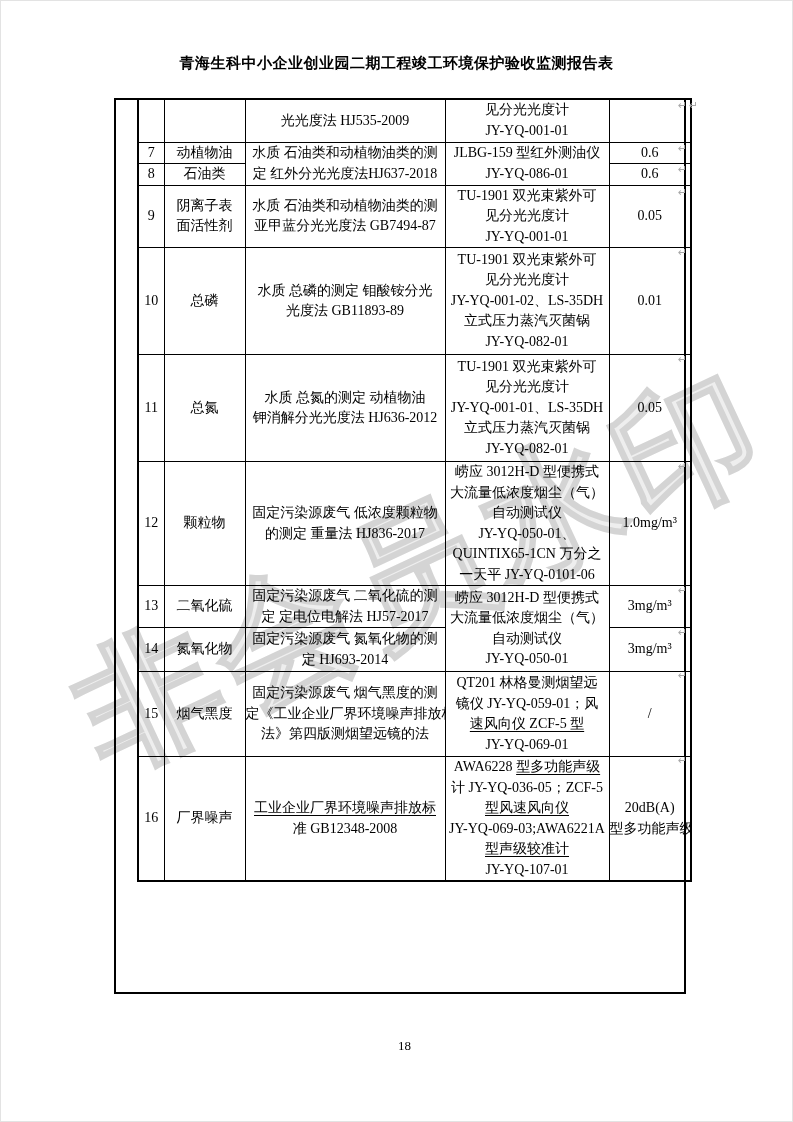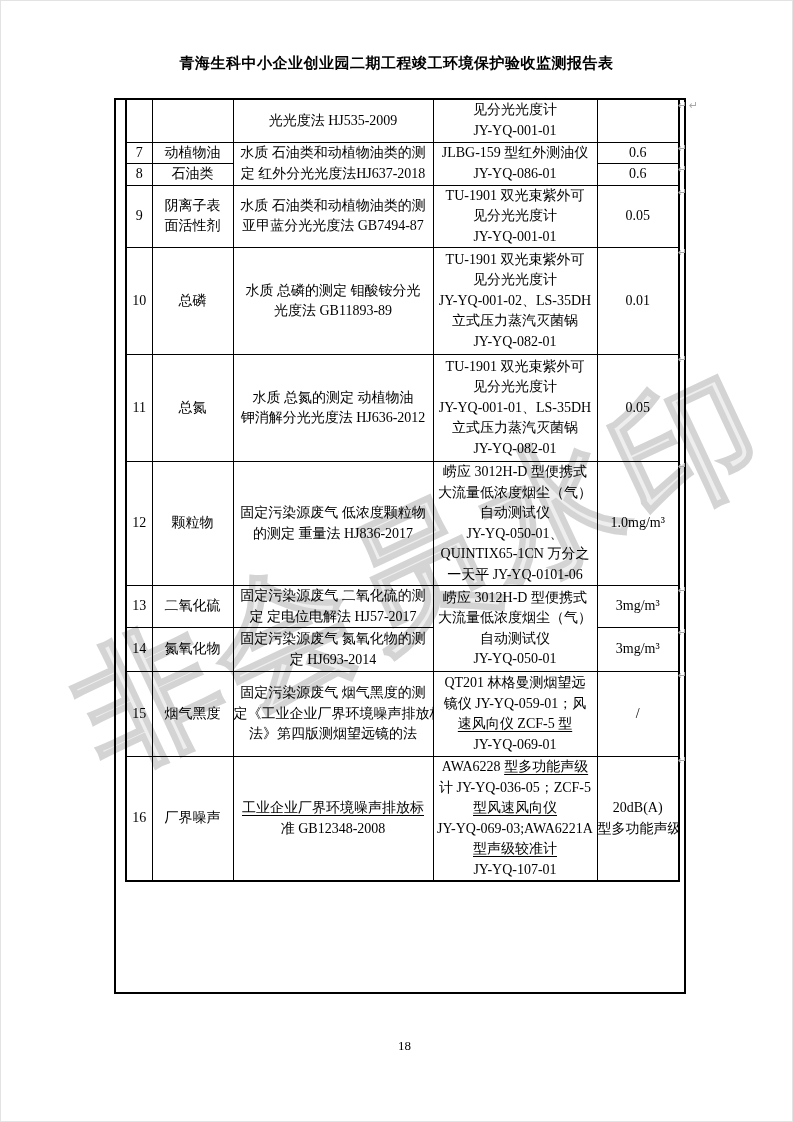--- a/index.html
+++ b/index.html
@@ -19,21 +19,21 @@
     font-family:"Liberation Sans","DejaVu Sans",sans-serif;
     color:#eeeeee;-webkit-text-stroke:2px #d4d4d4;
     letter-spacing:8px;transform:rotate(-25deg);white-space:nowrap;
     pointer-events:none;
   }
   .outer-frame{
     position:absolute;left:113px;top:97px;width:572px;height:896px;
     border:2px solid #000;box-sizing:border-box;background:transparent;
   }
   table.grid{
-    position:absolute;left:124px;top:97px;width:553px;
+    position:absolute;left:136px;top:97px;width:553px;
     border-collapse:collapse;table-layout:fixed;
     border:2px solid #000;background:transparent;
   }
   table.grid td{
     border:1px solid #000;text-align:center;vertical-align:middle;
     padding:0;font-size:14px;line-height:20.5px;overflow:hidden;
   }
   .w1{width:26px;}.w2{width:81px;}.w3{width:200px;}.w4{width:164px;}.w5{width:82px;}
   td.vt{vertical-align:top;}
   td.num{font-size:13px;}

